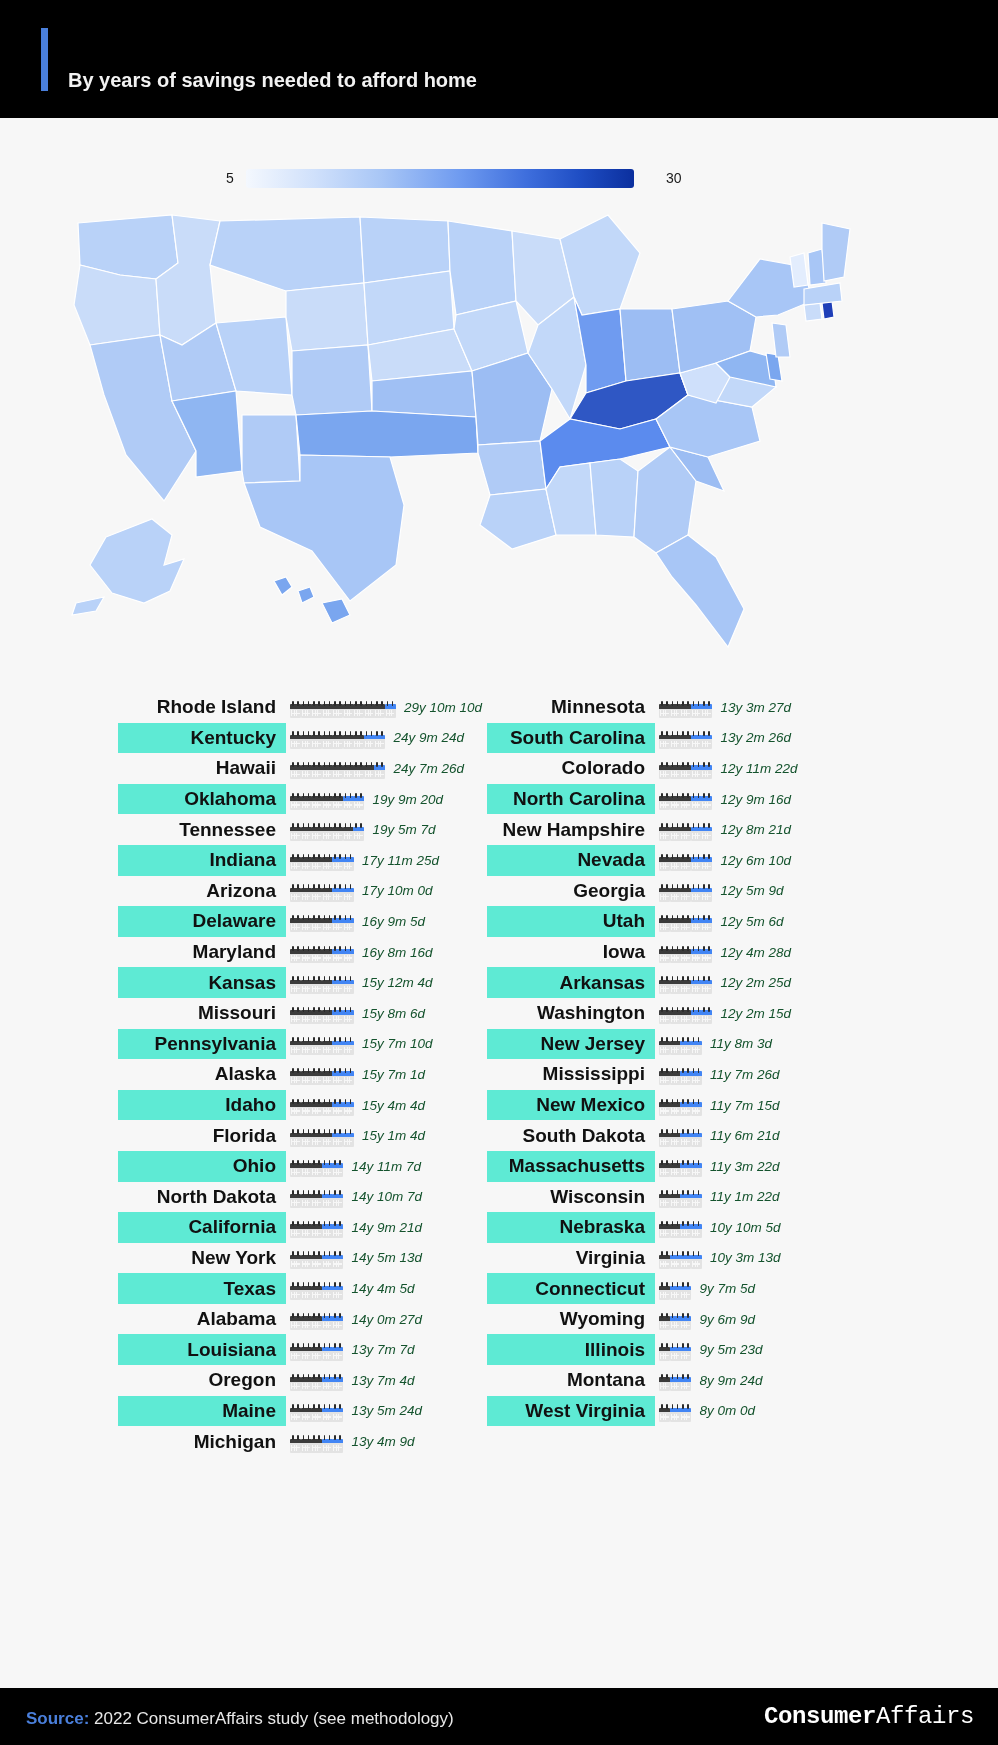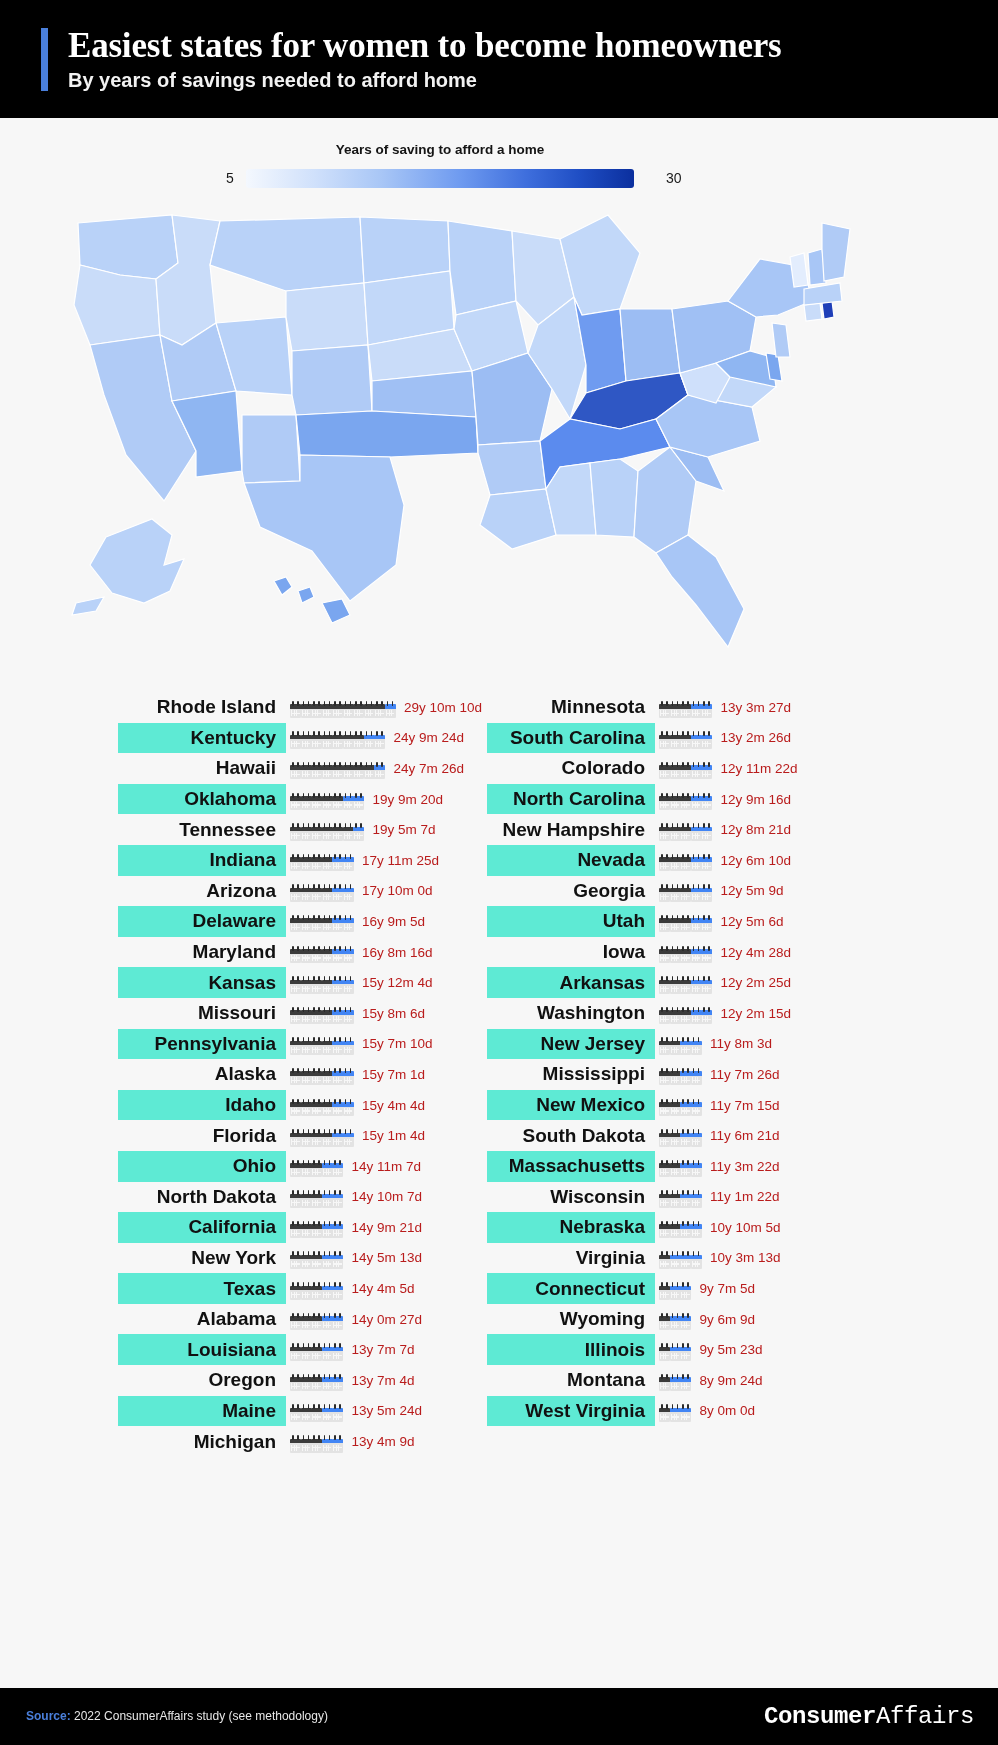--- a/index.html
+++ b/index.html
@@ -170,36 +170,37 @@
   }
   .cal .cal-dots::after {
     content: "";
     position: absolute;
     left: 0; top: 2.4px;
     width: 8.4px; height: 1.2px;
     background: #f7f7f7;
   }
   .row-value {
     font-size: 13.5px;
-    color: #b91c1c;
+    color: #14532d;
     margin-left: 9px;
     white-space: nowrap;
+    font-style: italic;
   }
 
   
   .footer {
     position: absolute;
     left: 0; top: 1688px;
     width: 998px; height: 57px;
     background: #000000;
   }
   .footer-source {
     position: absolute;
     left: 26px; top: 21px;
-    font-size: 12px;
+    font-size: 17px;
     color: #e8e8e8;
     white-space: nowrap;
   }
   .footer-source b { color: #4a7fdb; }
   .footer-logo {
     position: absolute;
     right: 24px; top: 15px;
     font-family: Liberation Mono, monospace;
     font-size: 24px;
     color: #ffffff;
@@ -209,25 +210,23 @@
   .footer-logo .lite { font-weight: normal; }
   .footer-logo .bold { font-weight: bold; }
 </style>
 </head>
 <body>
 
 <div id="page">
 
   <div class="header">
     <div class="header-accent"></div>
-    <div class="header-title">Easiest states for women to become homeowners</div>
     <div class="header-subtitle">By years of savings needed to afford home</div>
   </div>
 
-  <div class="legend-title">Years of saving to afford a home</div>
   <div class="legend-wrap">
     <div class="legend-min">5</div>
     <div class="legend-bar"></div>
     <div class="legend-max">30</div>
   </div>
 
   <div class="map-area">
     <svg viewBox="0 0 800 470" xmlns="http://www.w3.org/2000/svg">
       <g stroke="#ffffff" stroke-width="1.2">
 

